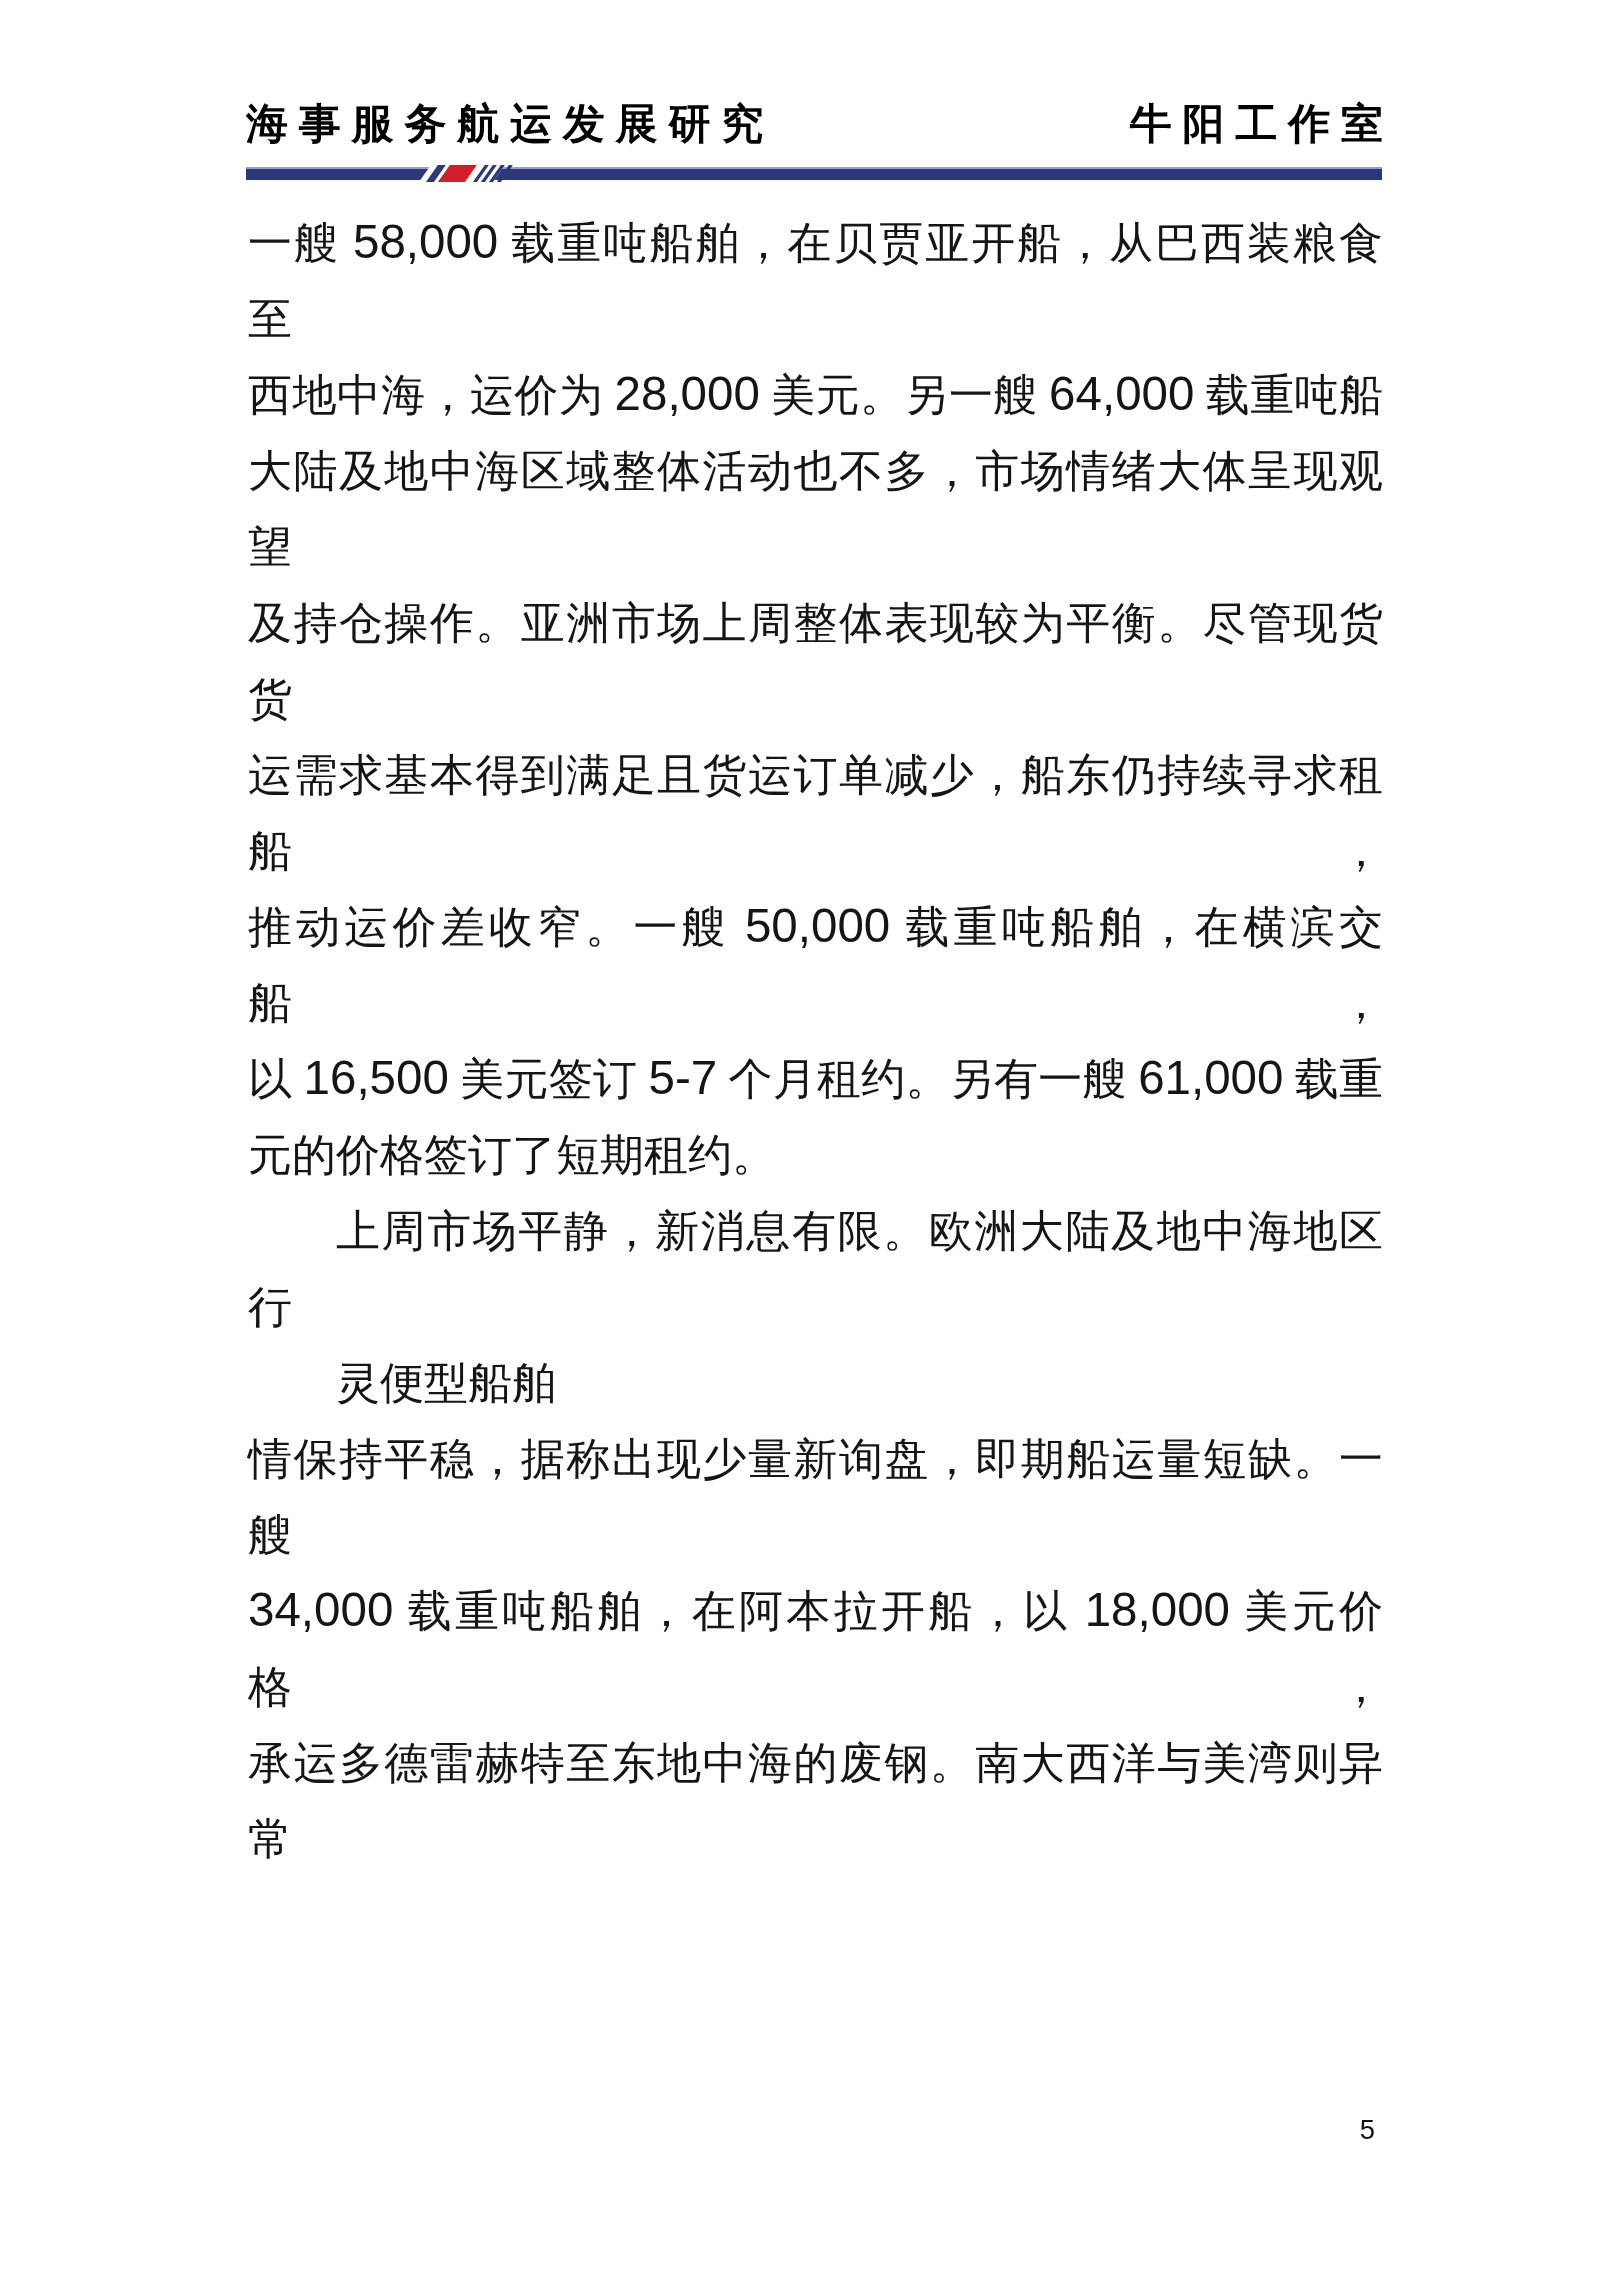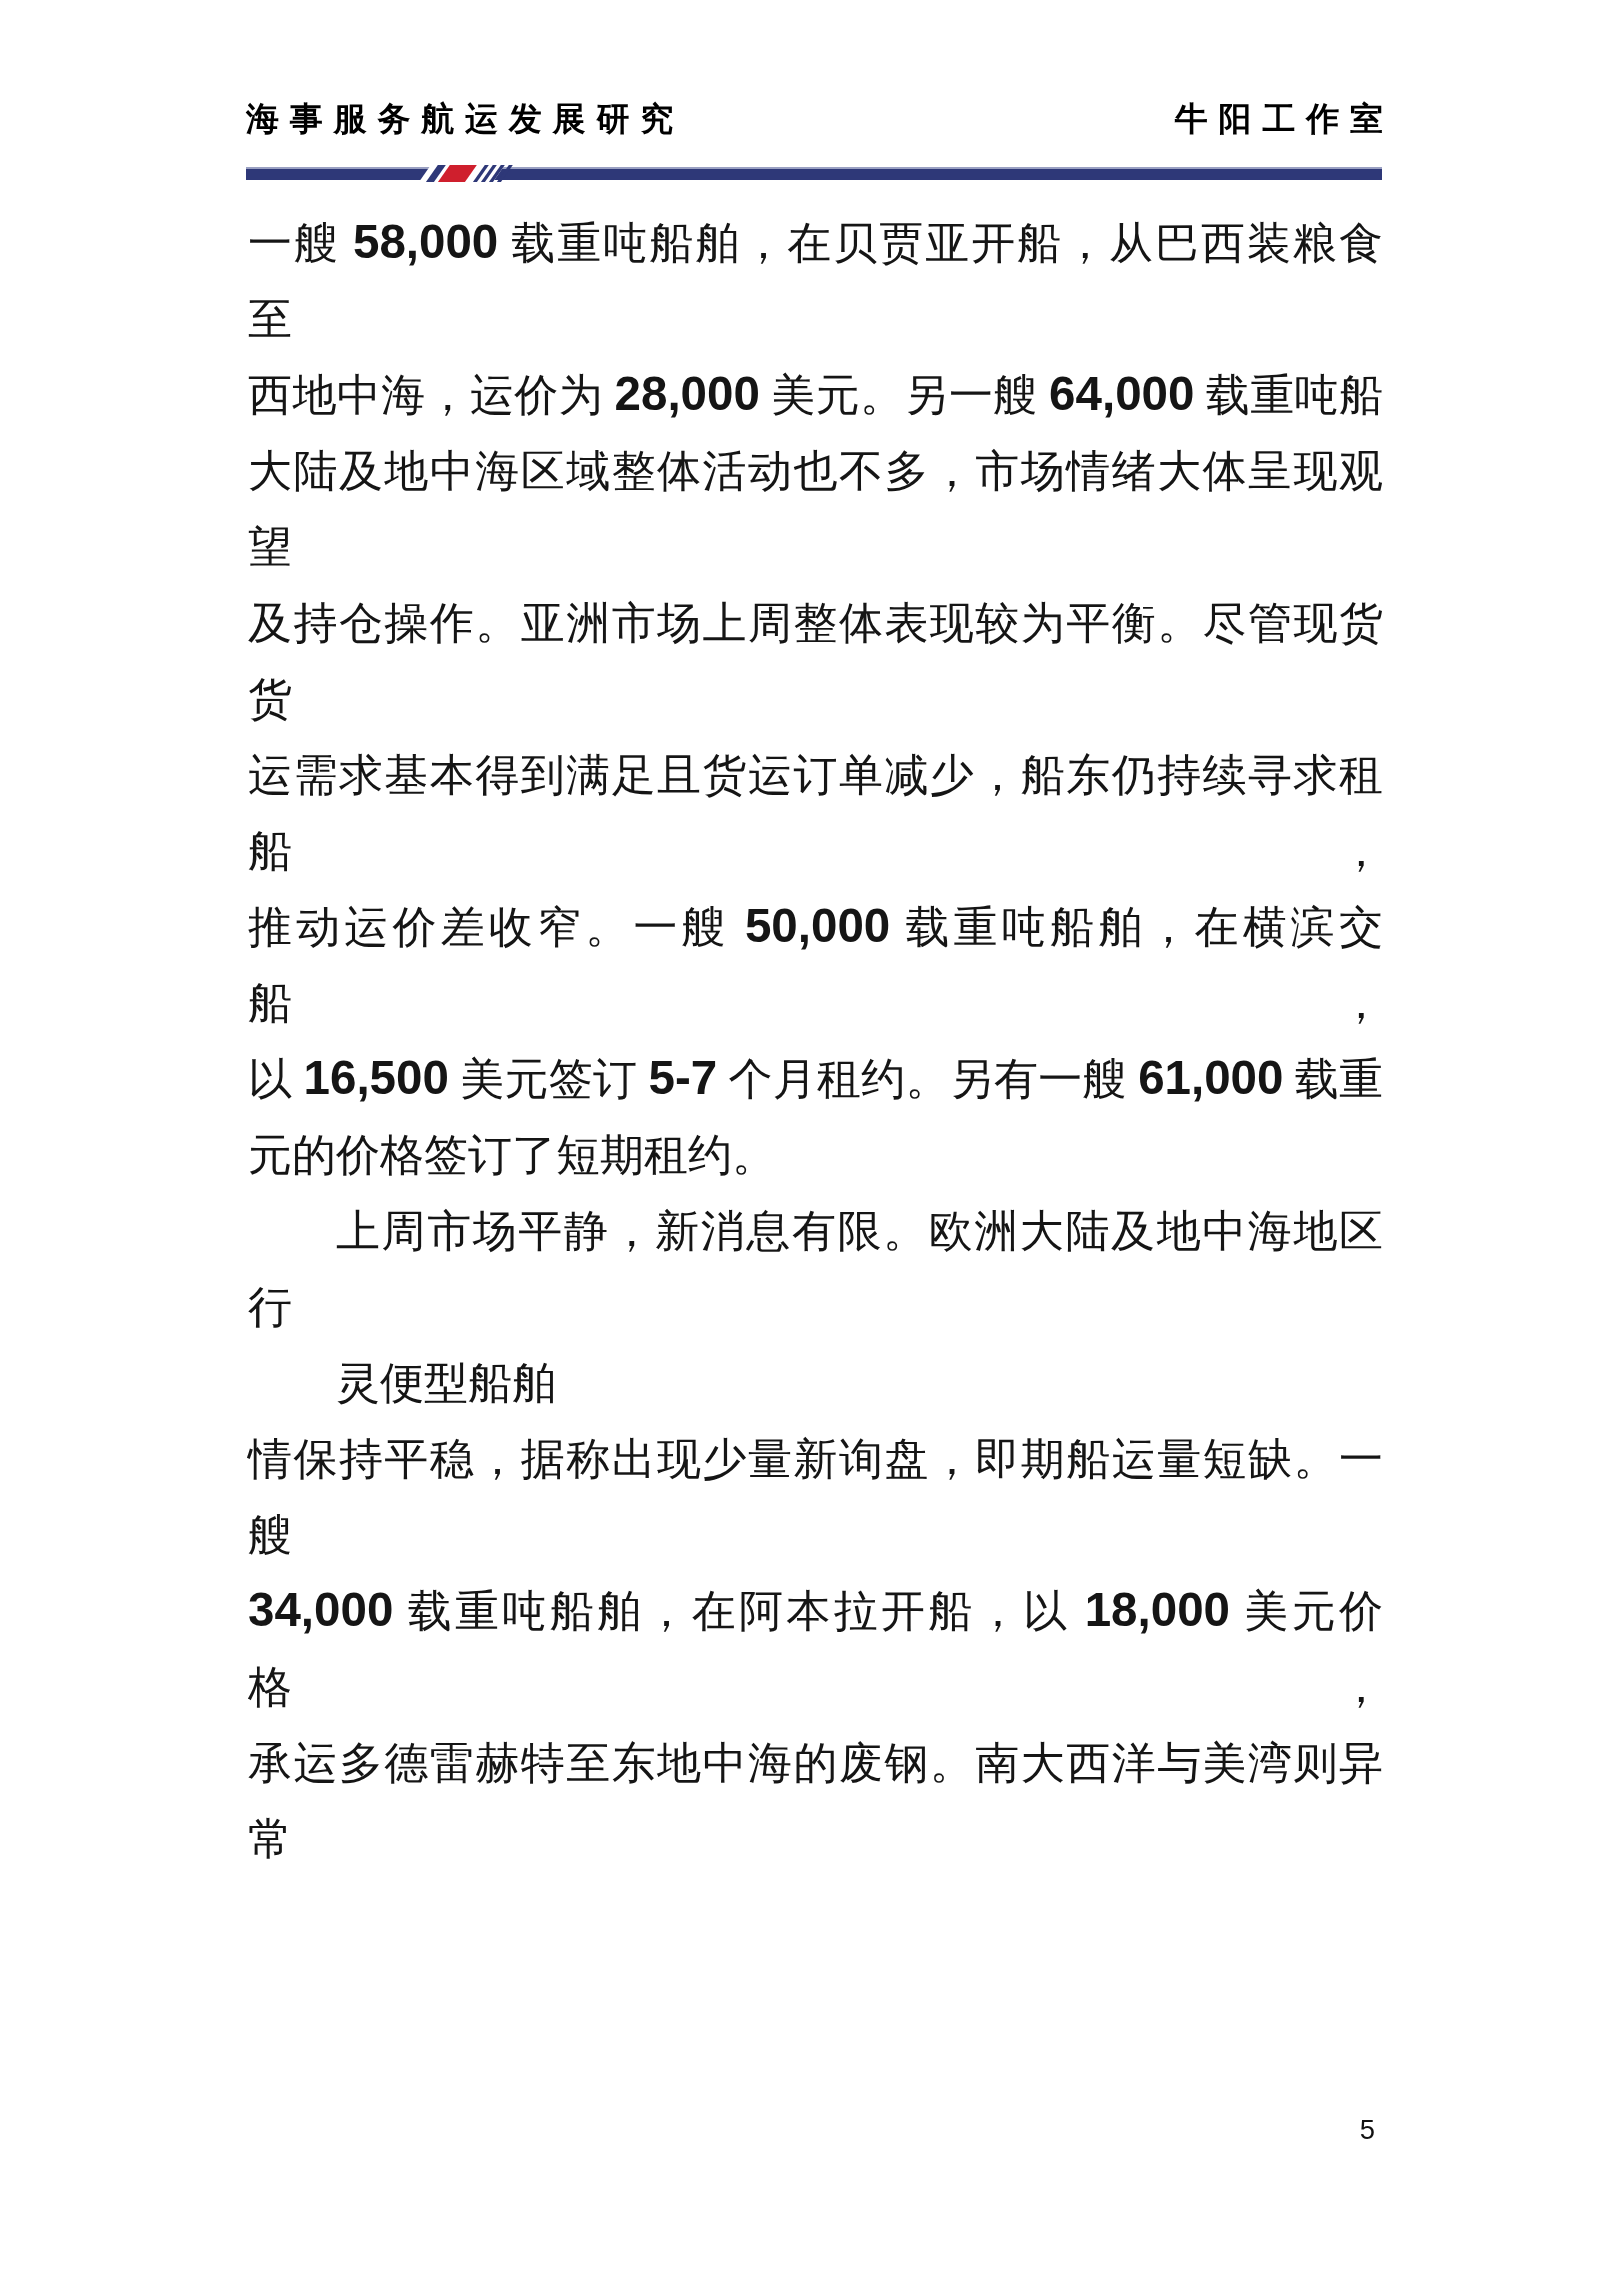--- a/index.html
+++ b/index.html
@@ -17,21 +17,21 @@
   .header-titles {
     position: absolute;
     left: 246px;
     top: 102px;
     width: 1137px;
     display: flex;
     justify-content: space-between;
     align-items: flex-start;
     font-family: "Liberation Sans", sans-serif;
     font-weight: bold;
-    font-size: 33px;
+    font-size: 42px;
     line-height: 1.05;
     letter-spacing: 10.8px;
     white-space: nowrap;
     color: #000000;
   }
   .header-titles .title-right { margin-right: -10.8px; }
 
   
   .rule {
     position: absolute;
@@ -72,21 +72,21 @@
     top: 206px;
     width: 1135px;
     font-size: 44px;
     line-height: 76px;
   }
   .line { white-space: normal; }
   .line.just { text-align: justify; text-align-last: justify; }
   .line.ind { text-indent: 88px; }
   .num {
     font-family: "Liberation Sans", sans-serif;
-    font-weight: bold;
+    font-weight: normal;
     font-size: 1.08em;
     line-height: 1;
   }
 
   
   .page-number {
     position: absolute;
     top: 2115px;
     right: 246px;
     font-size: 27.4px;

